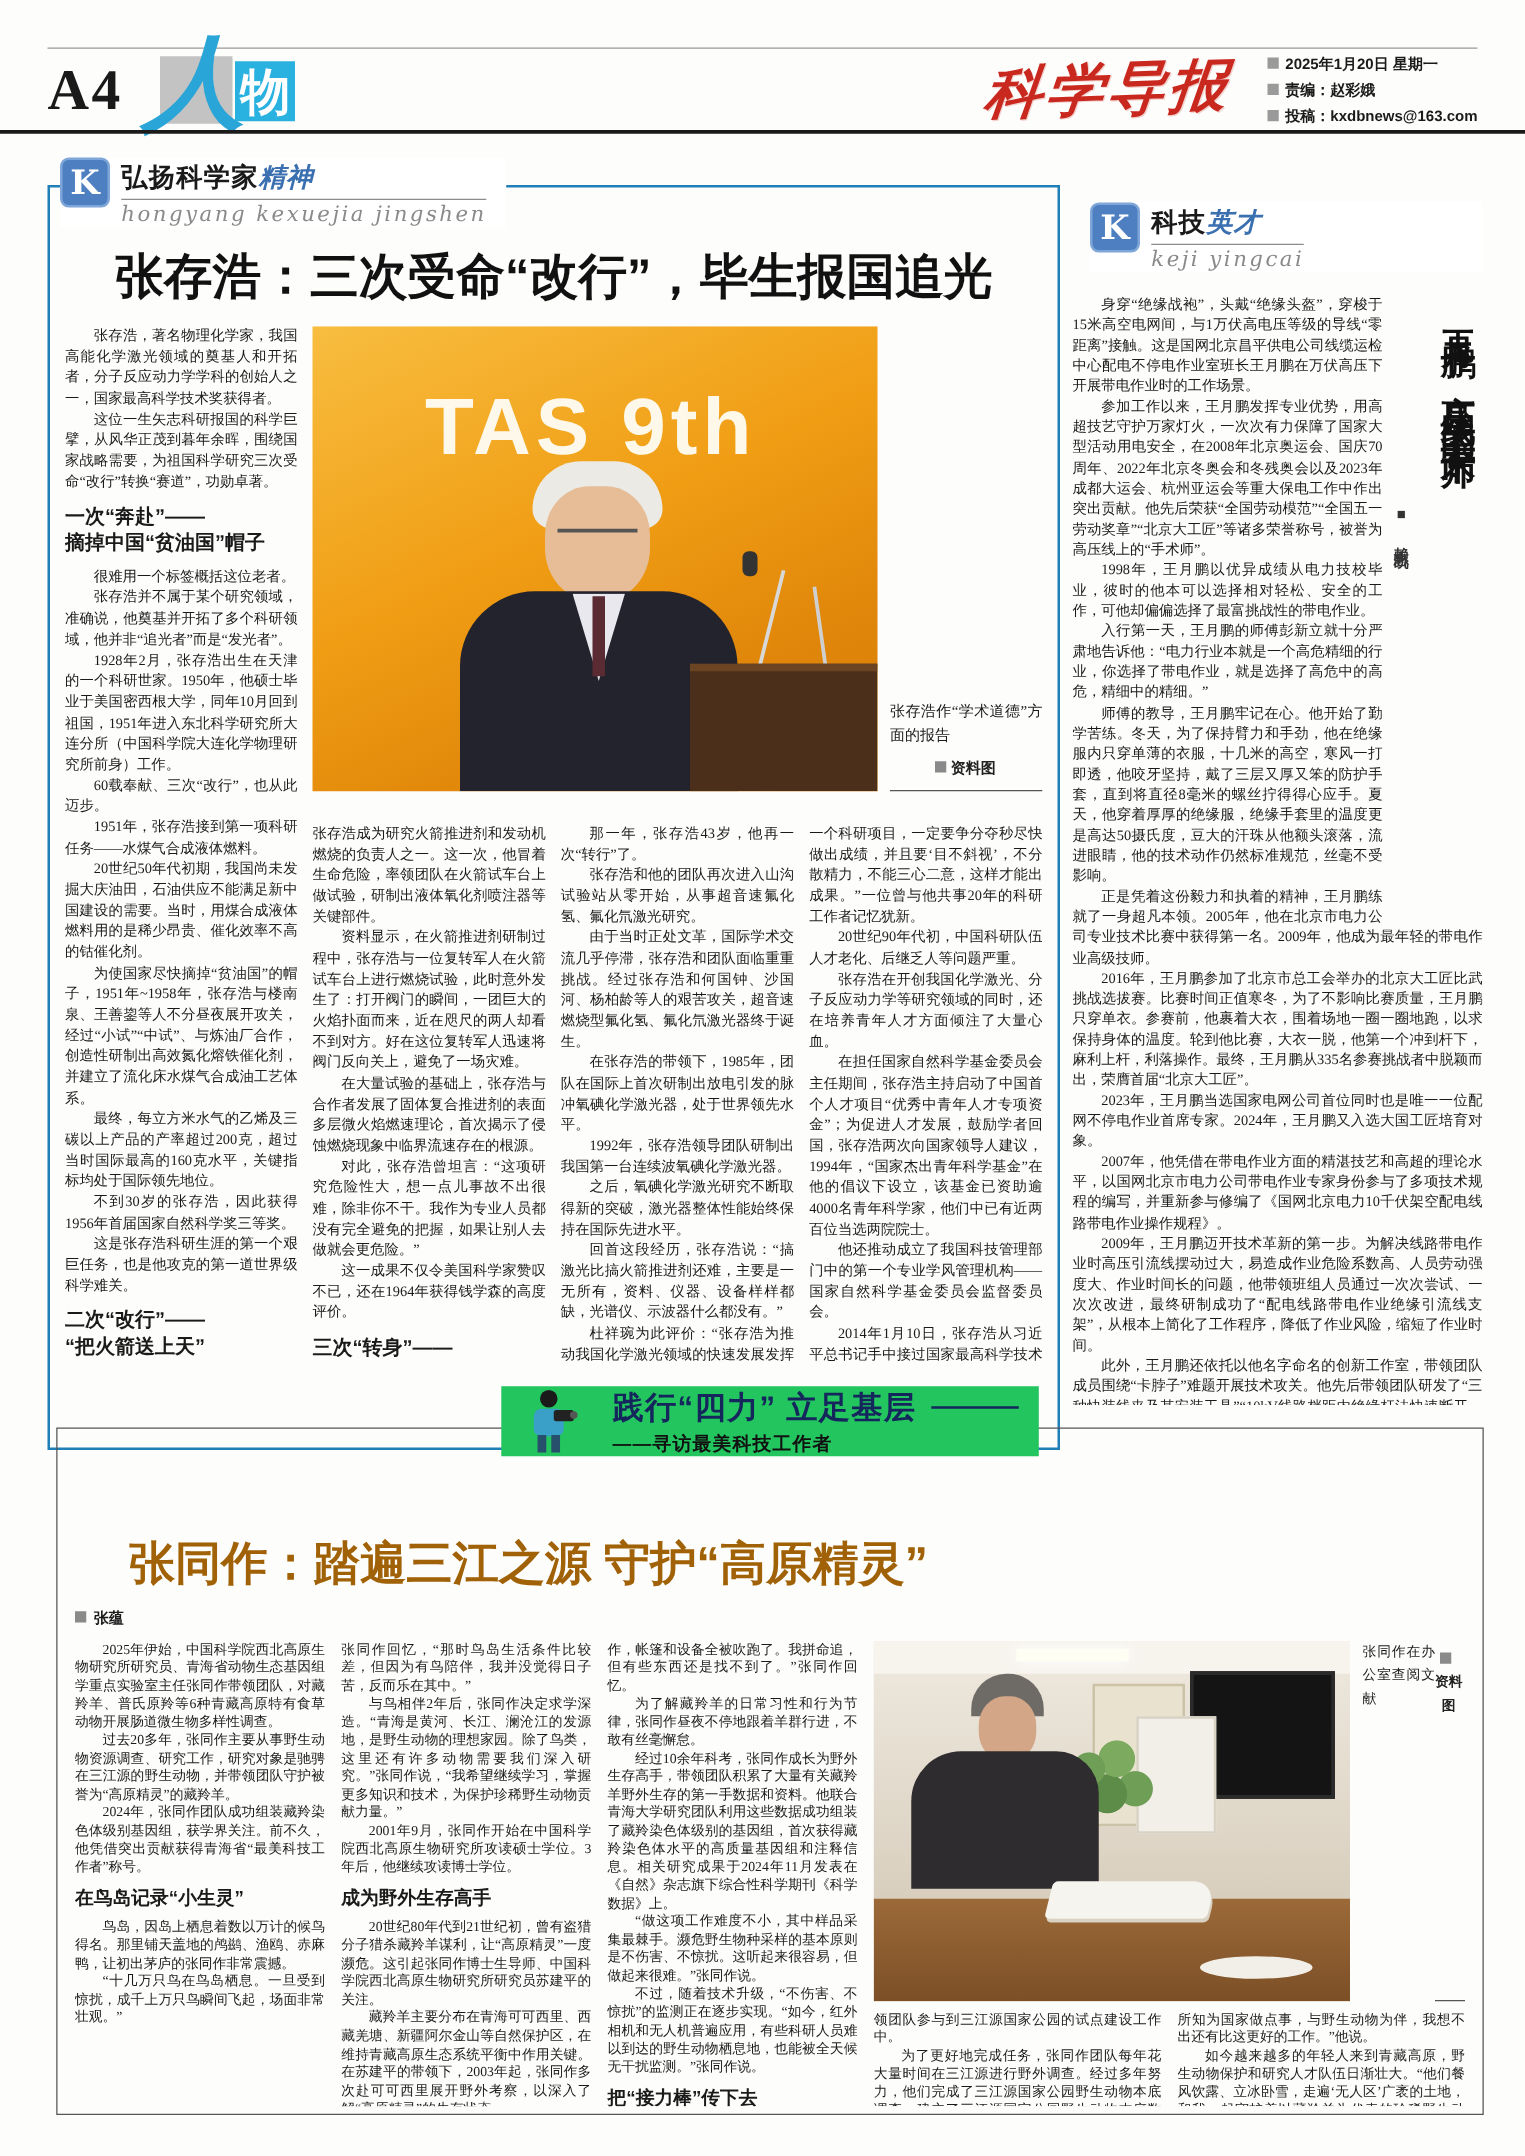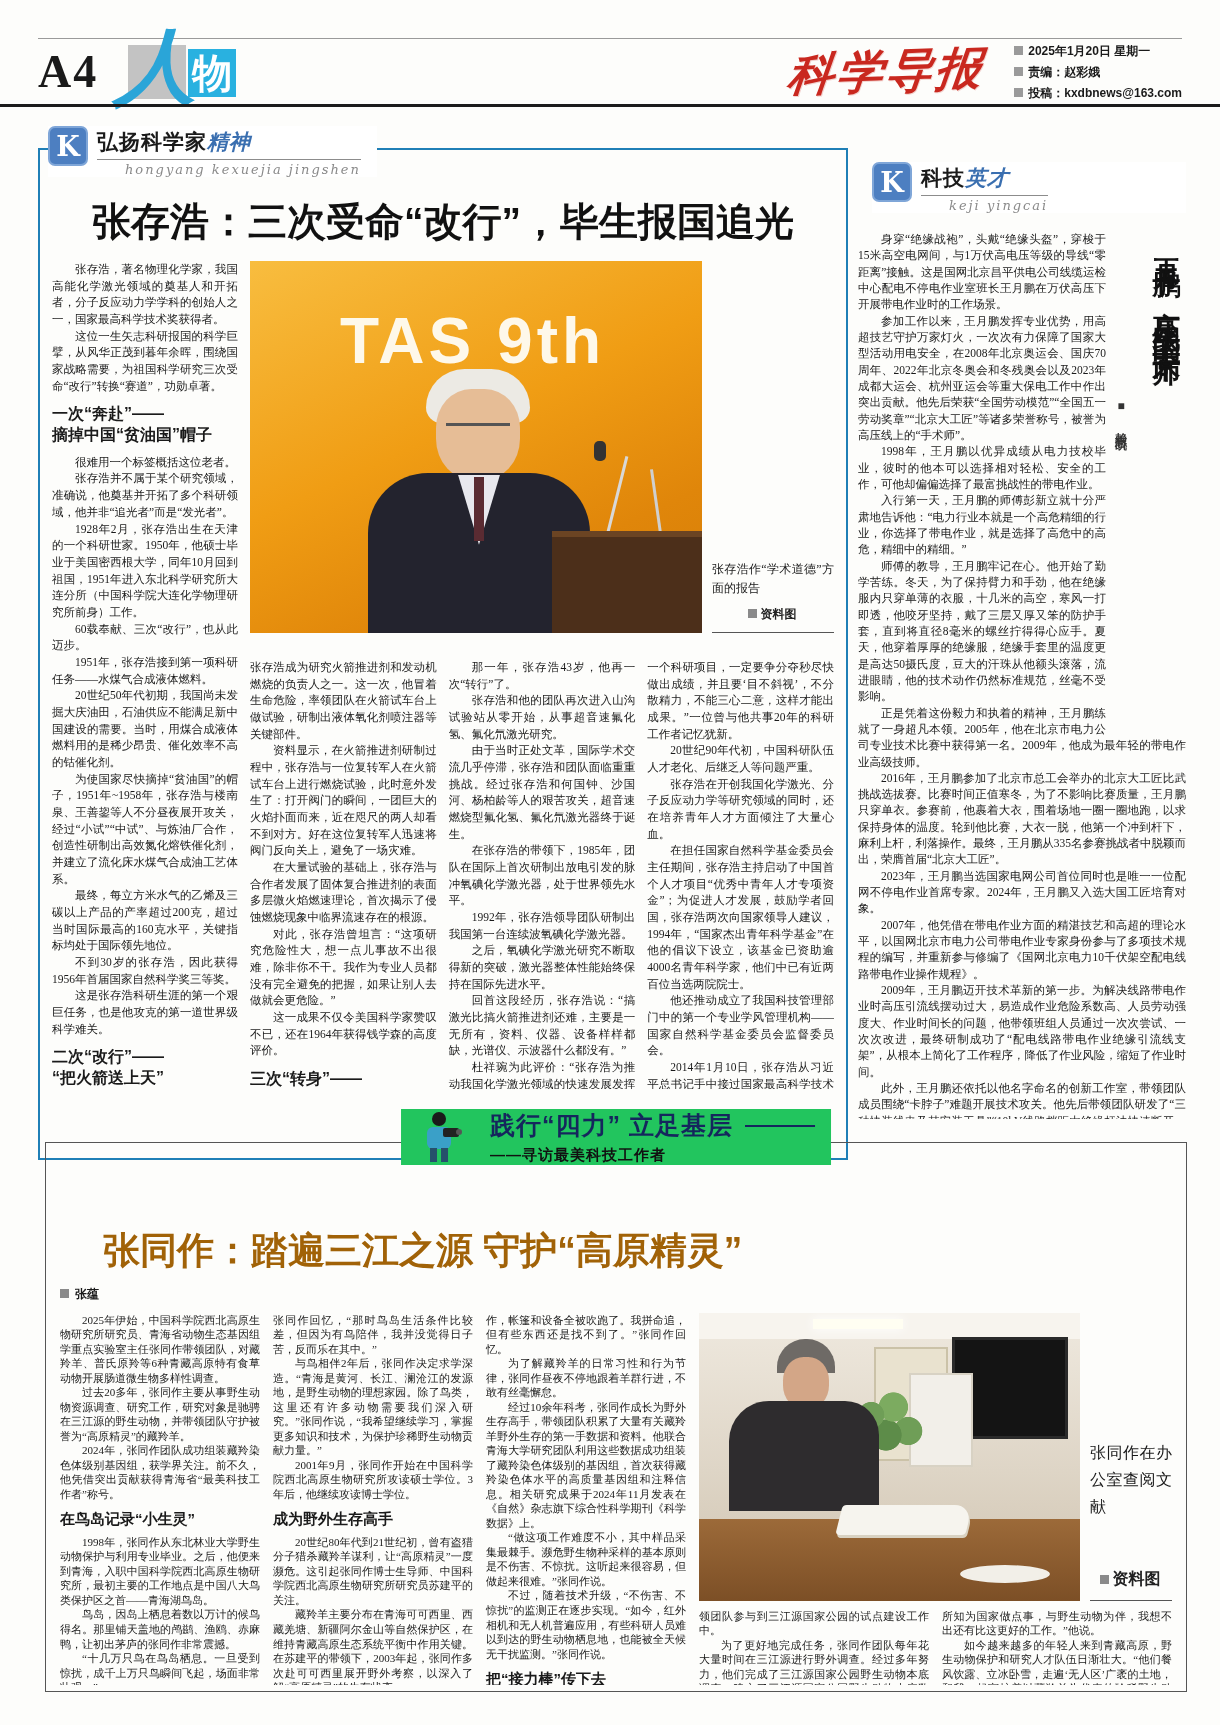--- a/index.html
+++ b/index.html
@@ -33,22 +33,22 @@
 
   
   .badge{display:flex;align-items:flex-start;gap:9px;background:#fff;}
   .kicon{width:36px;height:36px;border-radius:7px;background:#4d7fc1;border:2px solid #7fa6d8;color:#fff;
          font-family:"DejaVu Serif",serif;font-size:27px;font-weight:bold;display:flex;align-items:center;
          justify-content:center;flex:0 0 auto;}
   .badge-txt{display:flex;flex-direction:column;}
   .badge-title{font-size:21px;font-weight:bold;letter-spacing:1px;border-bottom:1.5px solid #8c8c8c;
                padding:2px 8px 3px 0;white-space:nowrap;}
   .badge-script{color:#3a6fb0;font-family:"DejaVu Serif",serif;font-style:italic;font-weight:bold;}
-  .badge-pinyin{font-family:"DejaVu Serif",serif;font-style:italic;color:#8a8a8a;font-size:13px;
-                letter-spacing:2px;padding-top:2px;margin-left:28px;}
+  .badge-pinyin{font-family:"DejaVu Serif",serif;font-style:italic;color:#8a8a8a;font-size:17px;
+                letter-spacing:2px;padding-top:2px;}
 
   
   #box1{position:absolute;top:148px;left:38px;width:782px;height:956px;border:2px solid #1f7fb6;
         padding:44px 12px 8px 12px;}
   #a1-badge{position:absolute;top:-24px;left:8px;padding-right:16px;}
   #a1-headline{font-weight:900;font-size:39px;line-height:1.15;text-align:center;letter-spacing:0px;
                margin:6px 0 16px;color:#111;}
   #a1-body{display:flex;gap:12px;height:828px;overflow:hidden;}
   #a1-col1{width:186px;flex:0 0 auto;}
   #a1-right{flex:1;display:flex;flex-direction:column;gap:10px;min-width:0;}
@@ -120,22 +120,22 @@
             radial-gradient(circle at 50% 65%,#5d8c49 24%,transparent 25%),
             radial-gradient(circle at 80% 60%,#6f9e57 18%,transparent 19%),#0000;}
   .p2-cab{position:absolute;top:60px;left:210px;width:60px;height:90px;background:#f2efe9;border:2px solid #d8d2c4;}
   .p2-hair{position:absolute;left:78px;top:26px;width:58px;height:34px;background:#6e6a66;border-radius:28px 28px 0 0;}
   .p2-face{position:absolute;left:84px;top:44px;width:46px;height:52px;background:#d3a687;border-radius:45%;}
   .p2-body{position:absolute;left:30px;top:88px;width:150px;height:110px;background:#2e2c2e;border-radius:40px 34px 0 0;}
   .p2-desk{position:absolute;bottom:0;left:0;right:0;height:82px;background:linear-gradient(180deg,#9c6a39,#7c4f26);}
   .p2-book{position:absolute;bottom:66px;left:140px;width:130px;height:30px;background:#f6f4ee;
            border-radius:4px 18px 4px 4px;transform:skewX(-14deg);box-shadow:2px 3px 0 #d9d2c2;}
   .p2-paper{position:absolute;bottom:18px;right:30px;width:90px;height:18px;background:#f2efe8;border-radius:50%;}
-  #cap2{width:82px;flex:0 0 auto;display:flex;flex-direction:column;justify-content:flex-end;
-        font-size:16px;line-height:1.7;gap:38px;}
+  #cap2{width:82px;flex:0 0 auto;display:flex;flex-direction:row;justify-content:flex-end;
+        font-size:11px;line-height:1.7;}
   #b-textrow{display:flex;gap:13px;flex:1;overflow:hidden;}
   .b-subcol{flex:1;min-width:0;}
 </style>
 </head>
 <body>
 
 <div id="page">
 
   <div id="top-rule"></div>
 
@@ -292,21 +292,20 @@
 
     <div id="a3-headline" class="sans">张同作：踏遍三江之源  守护“高原精灵”</div>
     <div id="a3-byline" class="sans"><span class="sq"></span><span>张蕴</span></div>
 
     <div id="a3-body" class="newsbody">
       <div class="b-col">
           <div class="para">2025年伊始，中国科学院西北高原生物研究所研究员、青海省动物生态基因组学重点实验室主任张同作带领团队，对藏羚羊、普氏原羚等6种青藏高原特有食草动物开展肠道微生物多样性调查。</div>
           <div class="para">过去20多年，张同作主要从事野生动物资源调查、研究工作，研究对象是驰骋在三江源的野生动物，并带领团队守护被誉为“高原精灵”的藏羚羊。</div>
           <div class="para">2024年，张同作团队成功组装藏羚染色体级别基因组，获学界关注。前不久，他凭借突出贡献获得青海省“最美科技工作者”称号。</div>
           <div class="subhead">在鸟岛记录“小生灵”</div>
-          <div class="para">1998年，张同作从东北林业大学野生动物保护与利用专业毕业。之后，他便来到青海，入职中国科学院西北高原生物研究所，最初主要的工作地点是中国八大鸟类保护区之首——青海湖鸟岛。</div>
           <div class="para">鸟岛，因岛上栖息着数以万计的候鸟得名。那里铺天盖地的鸬鹚、渔鸥、赤麻鸭，让初出茅庐的张同作非常震撼。</div>
           <div class="para">“十几万只鸟在鸟岛栖息。一旦受到惊扰，成千上万只鸟瞬间飞起，场面非常壮观。”</div>
         </div>
       <div class="b-col">
           <div class="para cont">张同作回忆，“那时鸟岛生活条件比较差，但因为有鸟陪伴，我并没觉得日子苦，反而乐在其中。”</div>
           <div class="para">与鸟相伴2年后，张同作决定求学深造。“青海是黄河、长江、澜沧江的发源地，是野生动物的理想家园。除了鸟类，这里还有许多动物需要我们深入研究。”张同作说，“我希望继续学习，掌握更多知识和技术，为保护珍稀野生动物贡献力量。”</div>
           <div class="para">2001年9月，张同作开始在中国科学院西北高原生物研究所攻读硕士学位。3年后，他继续攻读博士学位。</div>
           <div class="subhead">成为野外生存高手</div>
           <div class="para">20世纪80年代到21世纪初，曾有盗猎分子猎杀藏羚羊谋利，让“高原精灵”一度濒危。这引起张同作博士生导师、中国科学院西北高原生物研究所研究员苏建平的关注。</div>
           <div class="para">藏羚羊主要分布在青海可可西里、西藏羌塘、新疆阿尔金山等自然保护区，在维持青藏高原生态系统平衡中作用关键。在苏建平的带领下，2003年起，张同作多次赴可可西里展开野外考察，以深入了解“高原精灵”的生存状态。</div>

